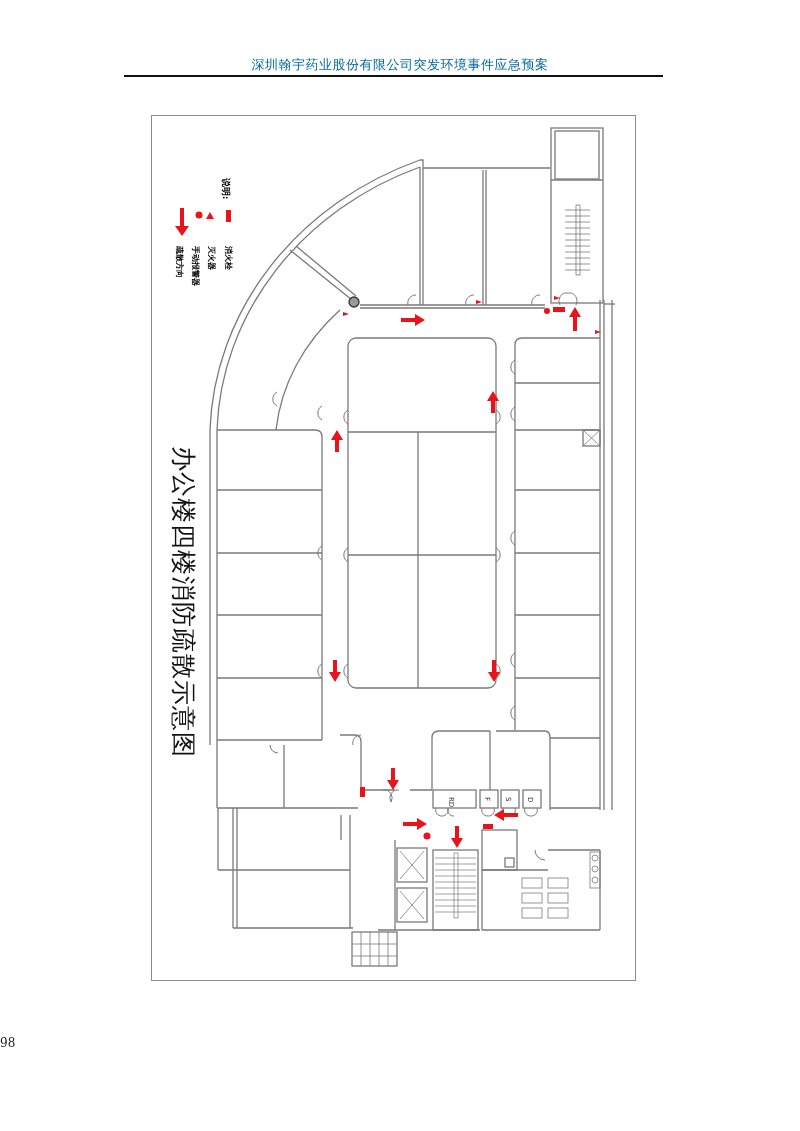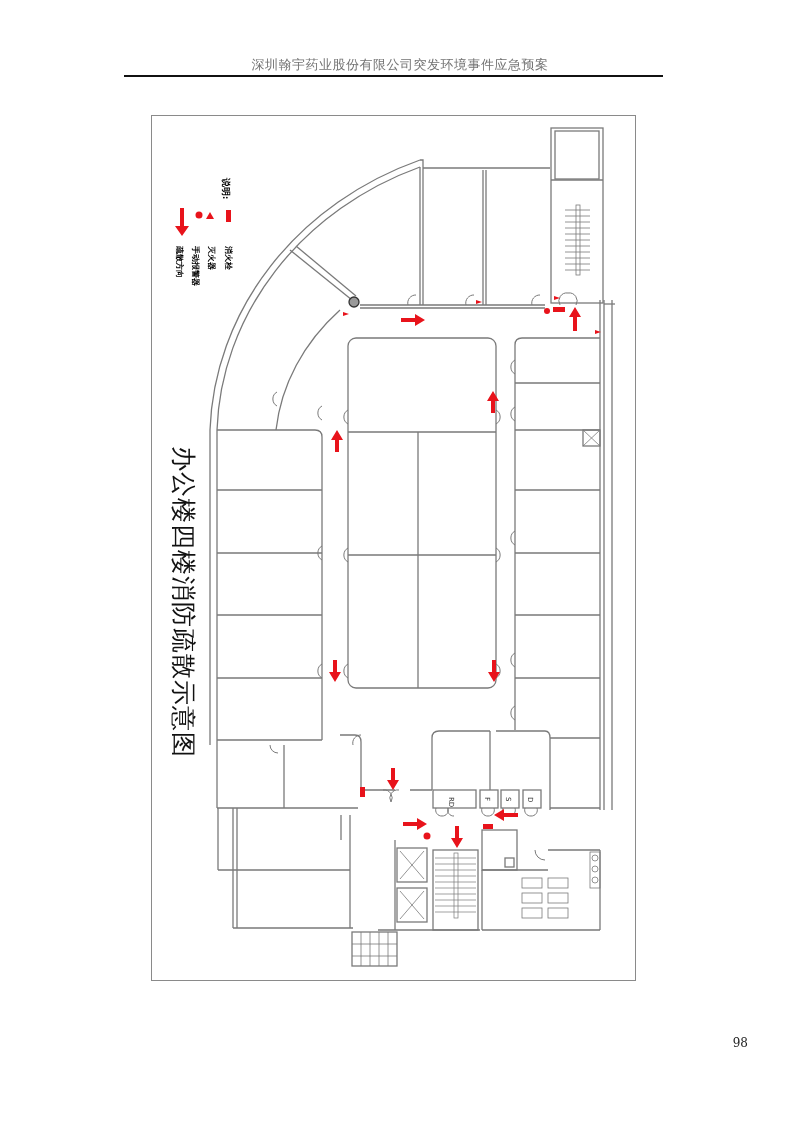--- a/index.html
+++ b/index.html
@@ -1,26 +1,26 @@
 <!DOCTYPE html>
 <html><head>
 <meta charset="utf-8">
 <style>
   html, body { margin:0; padding:0; background:#ffffff; }
   body { width:800px; height:1131px; position:relative; overflow:hidden; font-family:"DejaVu Serif", serif; }
-  .header { position:absolute; left:0; top:56px; width:800px; text-align:center; font-size:13px; color:#737373; letter-spacing:0.5px; }
+  .header { position:absolute; left:0; top:56px; width:800px; text-align:center; font-size:13px; color:#0369a1; letter-spacing:0.5px; }
   .header-rule { position:absolute; left:124px; top:75px; width:539px; height:2px; background:#111; }
   .frame { position:absolute; left:151px; top:115px; width:485px; height:866px; border:1px solid #8a8a8a; box-sizing:border-box; }
   .plan { position:absolute; left:0; top:0; }
   .title-vert { position:absolute; left:166px; top:446px; width:40px; height:270px; }
   .title-vert span { display:block; transform:rotate(90deg); transform-origin:0 0; position:absolute; left:34px; top:0; white-space:nowrap; font-size:25px; letter-spacing:1px; color:#111; font-family:"DejaVu Serif", serif; }
   .legend { position:absolute; left:170px; top:178px; width:100px; height:110px; }
   .legend .lg-title { position:absolute; left:62px; top:0; transform:rotate(90deg); transform-origin:0 0; font-size:9px; font-weight:bold; white-space:nowrap; }
   .lg-item { position:absolute; transform:rotate(90deg); transform-origin:0 0; font-size:8px; font-weight:bold; white-space:nowrap; }
-  .page-num { position:absolute; left:0; width:748px; top:1036px; text-align:right; font-size:12px; color:#222; }
+  .page-num { position:absolute; left:0; width:748px; top:1036px; text-align:left; font-size:12px; color:#222; }
 </style>
 </head>
 <body>
 
 <div class="header">深圳翰宇药业股份有限公司突发环境事件应急预案</div>
 <div class="header-rule"></div>
 
 <div class="frame"></div>
 
 <svg class="plan" width="800" height="1131" viewBox="0 0 800 1131" xmlns="http://www.w3.org/2000/svg">

